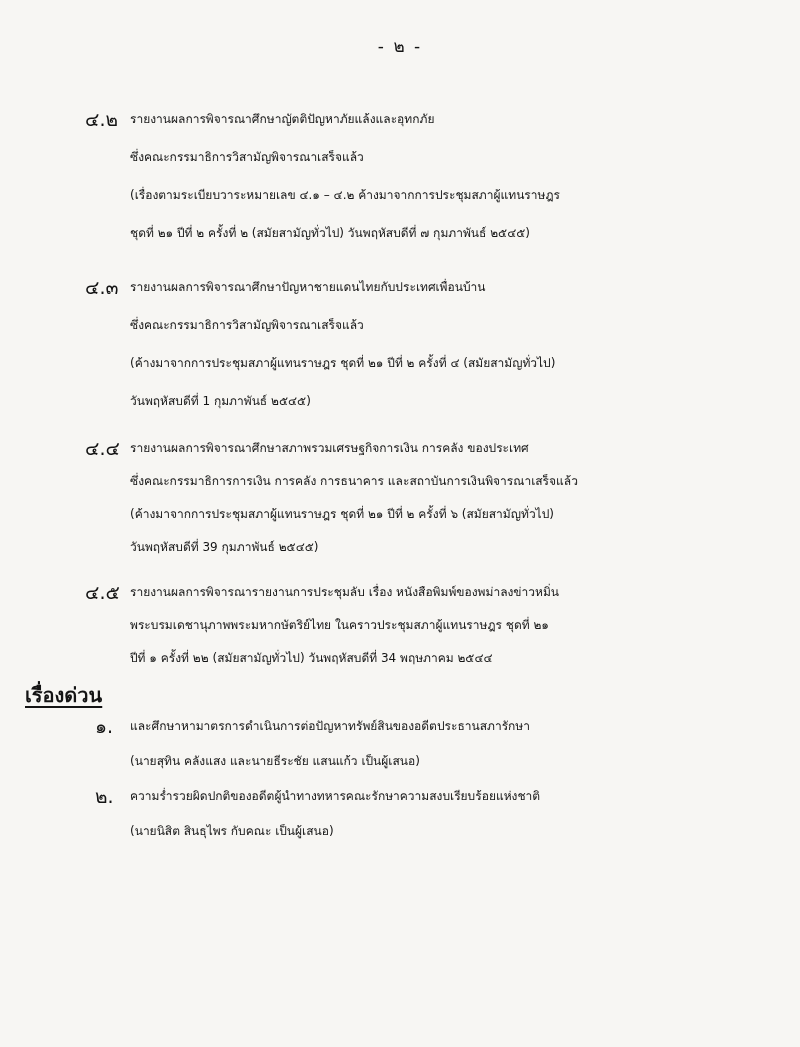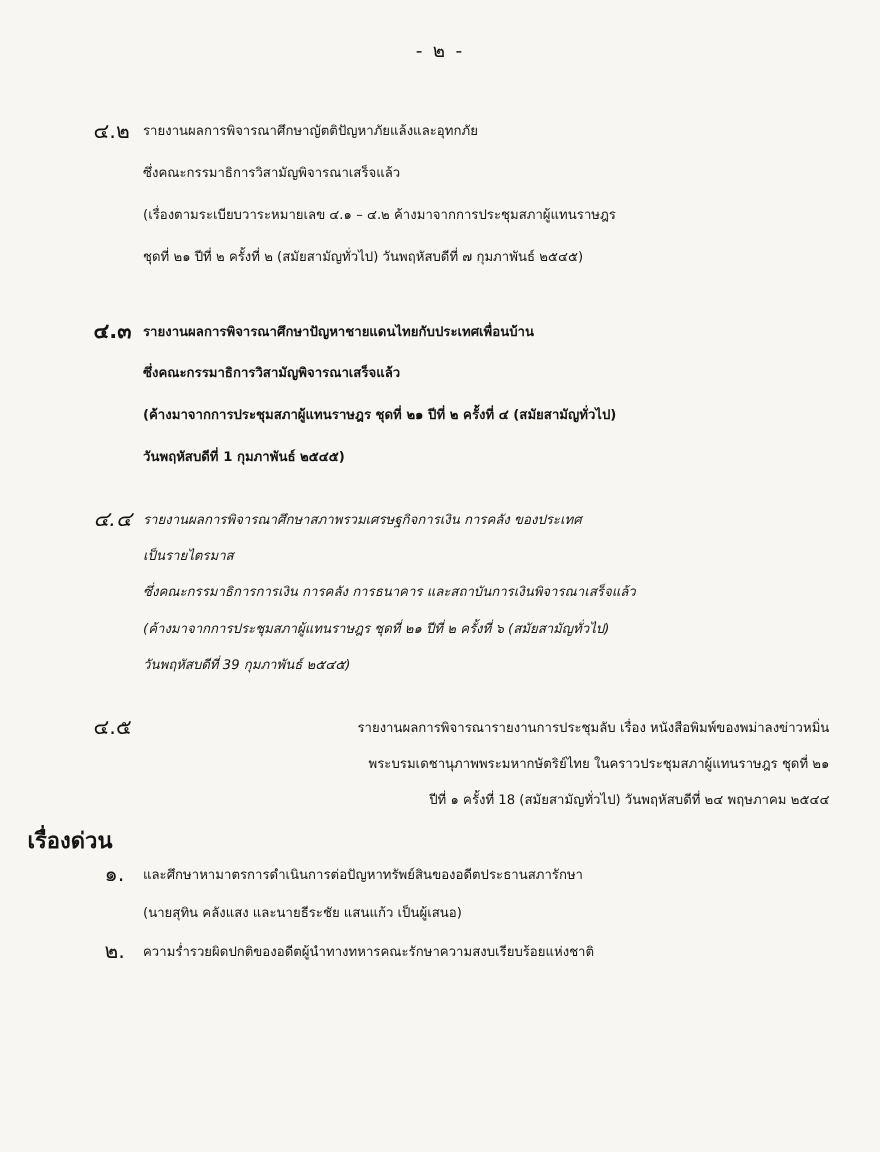--- a/index.html
+++ b/index.html
@@ -17,41 +17,42 @@
     box-sizing: border-box;
   }
   .page-number {
     margin-top: 32px;
     height: 22px;
     text-align: center;
     font-size: 17px;
     letter-spacing: 2px;
   }
   
-  .agenda-item, .urgent-item { position: relative; padding-left: 130px; padding-right: 46px; }
+  .agenda-item, .urgent-item { position: relative; padding-left: 130px; padding-right: 30px; }
   .agenda-item .num { position: absolute; left: 85px; top: 0; }
   .urgent-item .num { position: absolute; left: 95px; top: 0; }
   .num { font-size: 19px; line-height: inherit; }
   .line { font-size: 12px; white-space: nowrap; }
 
   .lh38 .line, .lh38 .num { line-height: 38px; }
   .lh33 .line, .lh33 .num { line-height: 33px; }
   .lh35 .line, .lh35 .num { line-height: 35px; }
 
   .b1 { margin-top: 46px; }
-  .b2 { margin-top: 30px; font-weight: bold; }
-  .b3 { margin-top: 22px; font-style: italic; }
-  .b4 { margin-top: 24px; text-align: right; }
+  .b2 { margin-top: 16px; }
+  .b3 { margin-top: 12px; }
+  .b4 { margin-top: 12px; }
 
   .urgent-heading {
     margin-top: 4px;
     margin-left: 25px;
     height: 26px;
     font-size: 20px;
     font-weight: bold;
+    text-decoration: underline;
     text-underline-offset: 4px;
   }
   .u1 { margin-top: 4px; }
   .u2 { margin-top: 0; }
 </style>
 </head>
 <body>
 
 <div class="page">
 
@@ -71,45 +72,45 @@
       <span class="num">๔.๓</span>
       <div class="line">รายงานผลการพิจารณาศึกษาปัญหาชายแดนไทยกับประเทศเพื่อนบ้าน</div>
       <div class="line">ซึ่งคณะกรรมาธิการวิสามัญพิจารณาเสร็จแล้ว</div>
       <div class="line">(ค้างมาจากการประชุมสภาผู้แทนราษฎร ชุดที่ ๒๑ ปีที่ ๒ ครั้งที่ ๔ (สมัยสามัญทั่วไป)</div>
       <div class="line">วันพฤหัสบดีที่ 1 กุมภาพันธ์ ๒๕๔๕)</div>
     </div>
 
     <div class="agenda-item b3 lh33">
       <span class="num">๔.๔</span>
       <div class="line">รายงานผลการพิจารณาศึกษาสภาพรวมเศรษฐกิจการเงิน การคลัง ของประเทศ</div>
-      <div class="line">เป็นรายไตรมาส</div>
       <div class="line">ซึ่งคณะกรรมาธิการการเงิน การคลัง การธนาคาร และสถาบันการเงินพิจารณาเสร็จแล้ว</div>
       <div class="line">(ค้างมาจากการประชุมสภาผู้แทนราษฎร ชุดที่ ๒๑ ปีที่ ๒ ครั้งที่ ๖ (สมัยสามัญทั่วไป)</div>
       <div class="line">วันพฤหัสบดีที่ 39 กุมภาพันธ์ ๒๕๔๕)</div>
     </div>
 
     <div class="agenda-item b4 lh33">
       <span class="num">๔.๕</span>
       <div class="line">รายงานผลการพิจารณารายงานการประชุมลับ เรื่อง หนังสือพิมพ์ของพม่าลงข่าวหมิ่น</div>
       <div class="line">พระบรมเดชานุภาพพระมหากษัตริย์ไทย ในคราวประชุมสภาผู้แทนราษฎร ชุดที่ ๒๑</div>
-      <div class="line">ปีที่ ๑ ครั้งที่ 18 (สมัยสามัญทั่วไป) วันพฤหัสบดีที่ ๒๔ พฤษภาคม ๒๕๔๔</div>
+      <div class="line">ปีที่ ๑ ครั้งที่ ๒๒ (สมัยสามัญทั่วไป) วันพฤหัสบดีที่ 34 พฤษภาคม ๒๕๔๔</div>
     </div>
 
   </section>
 
   <section>
 
     <div class="urgent-heading">เรื่องด่วน</div>
 
     <div class="urgent-item u1 lh35">
       <span class="num">๑.</span>
       <div class="line">และศึกษาหามาตรการดำเนินการต่อปัญหาทรัพย์สินของอดีตประธานสภารักษา</div>
       <div class="line">(นายสุทิน คลังแสง  และนายธีระชัย  แสนแก้ว  เป็นผู้เสนอ)</div>
     </div>
 
     <div class="urgent-item u2 lh35">
       <span class="num">๒.</span>
       <div class="line">ความร่ำรวยผิดปกติของอดีตผู้นำทางทหารคณะรักษาความสงบเรียบร้อยแห่งชาติ</div>
+      <div class="line">(นายนิสิต  สินธุไพร  กับคณะ  เป็นผู้เสนอ)</div>
     </div>
 
   </section>
 
 </div>
 
 </body></html>

